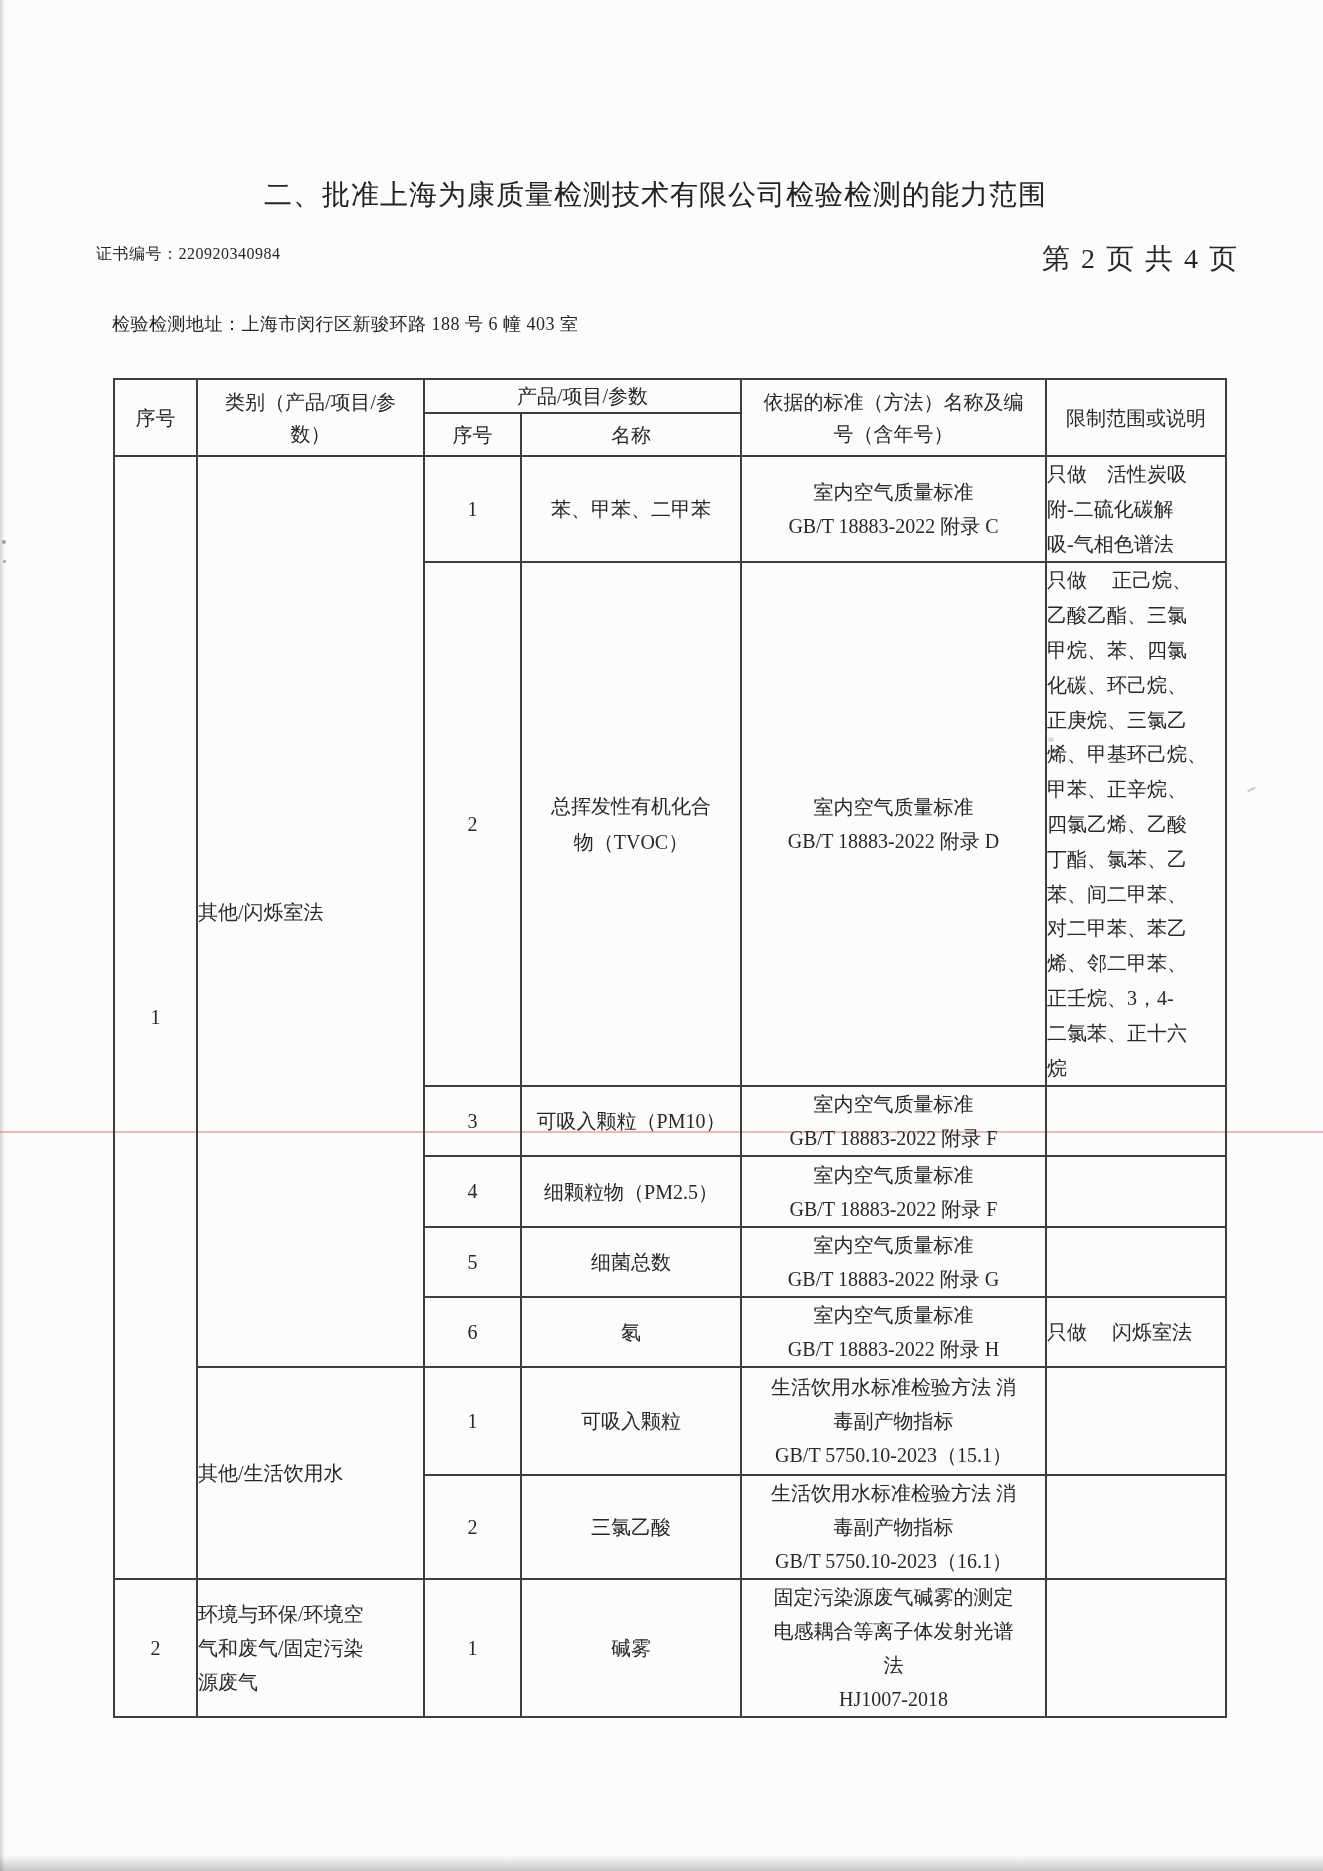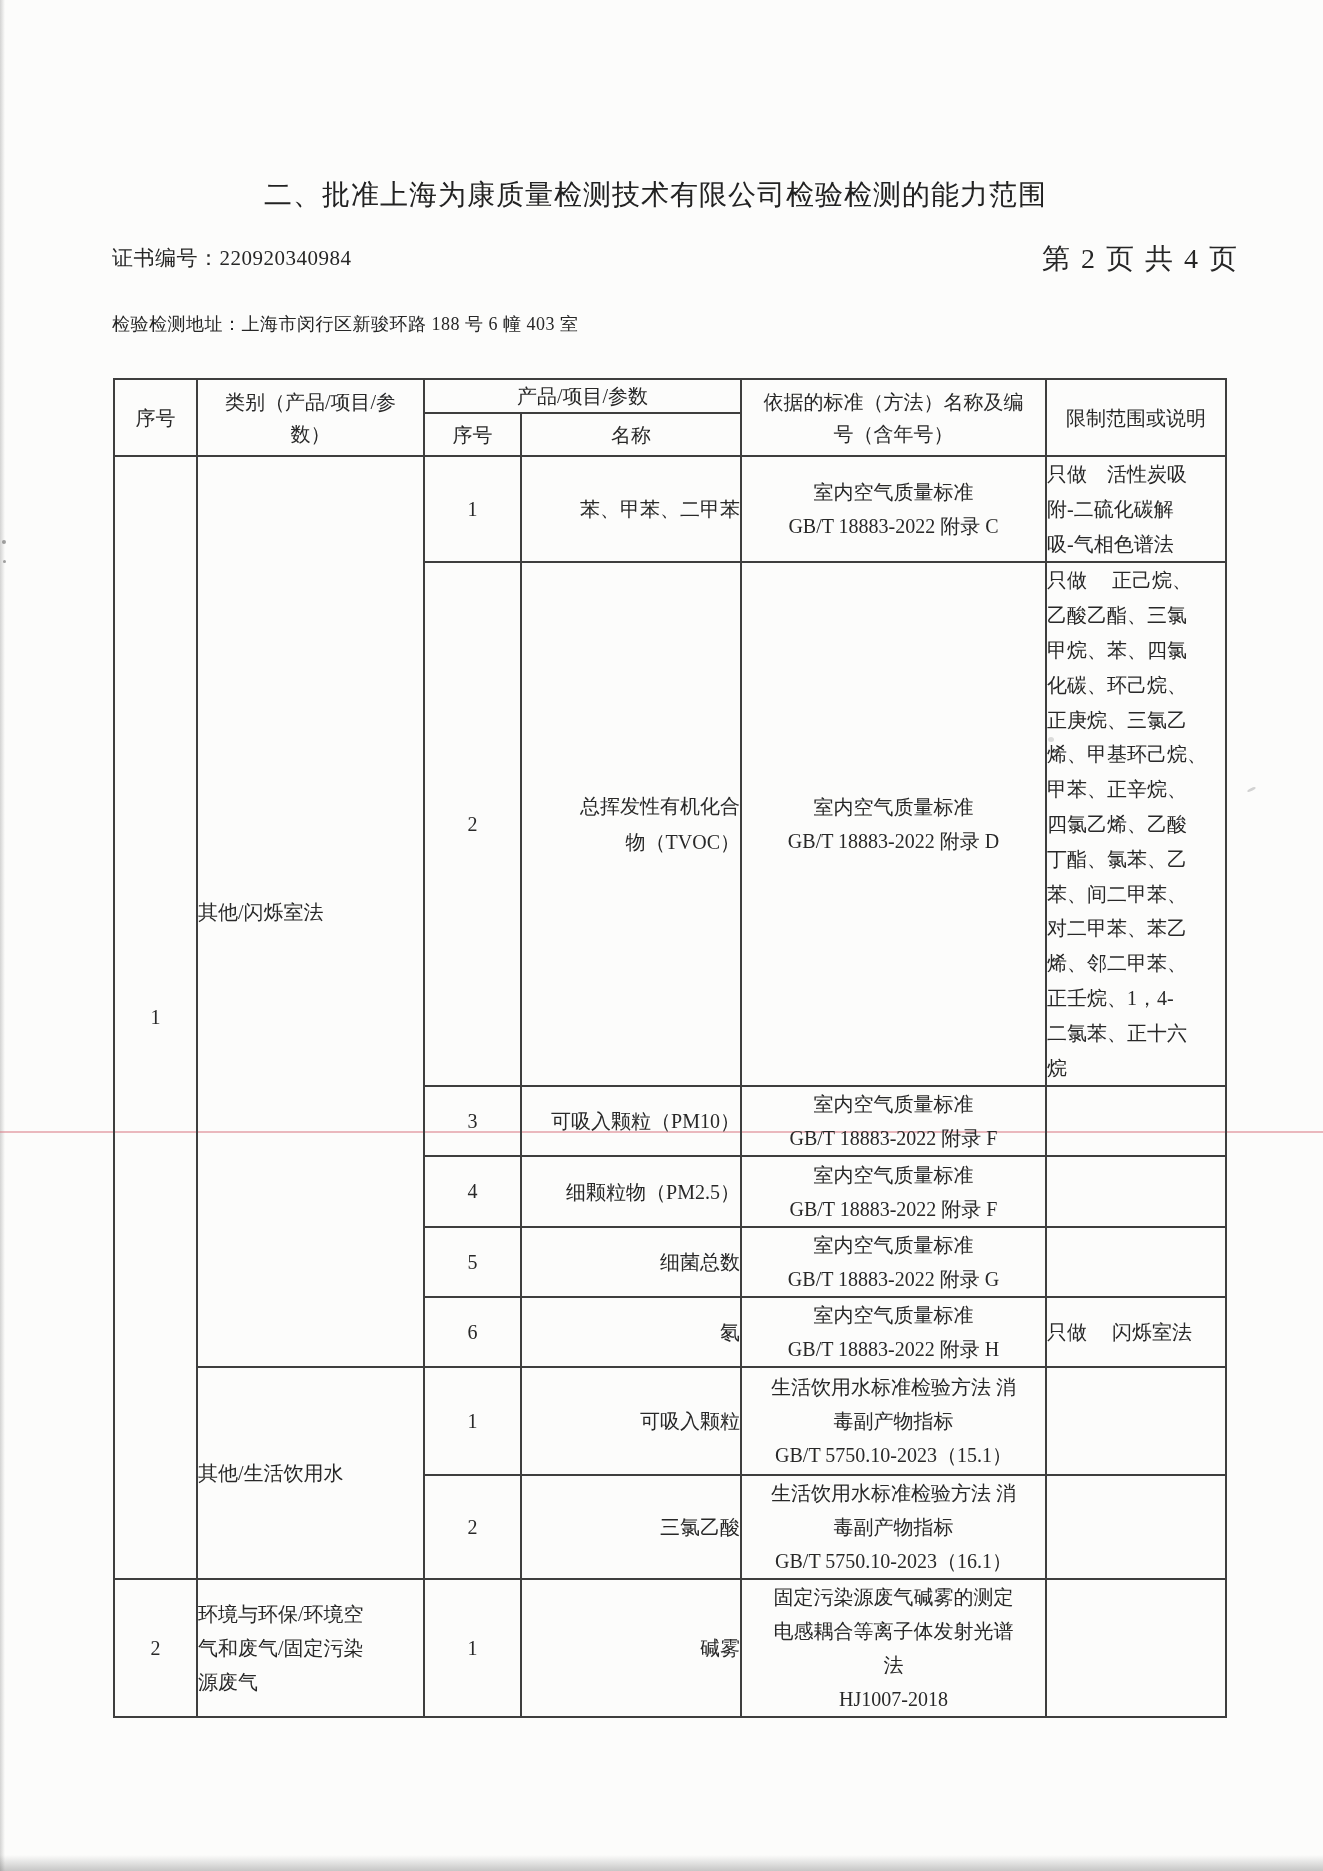--- a/index.html
+++ b/index.html
@@ -26,21 +26,21 @@
   .speck.s3{left:1247px;top:788px;width:9px;height:3px;transform:rotate(-25deg);opacity:.45;}
   .speck.s4{left:1048px;top:737px;width:6px;height:5px;opacity:.35;}
 
   .title{
     position:absolute;left:0;right:12px;top:176px;
     text-align:center;
     font-size:28px;letter-spacing:1px;
     color:#222;
     white-space:pre;
   }
-  .cert-no{position:absolute;left:112px;top:244px;font-size:21px;letter-spacing:.5px;}
+  .cert-no{position:absolute;left:96px;top:244px;font-size:16px;letter-spacing:.5px;}
   .page-info{position:absolute;left:1042px;top:240px;font-size:28px;letter-spacing:2px;}
   .address{position:absolute;left:112px;top:312px;font-size:18px;letter-spacing:.5px;}
 
   .doc-table{position:absolute;left:113px;top:378px;}
   table.cap{
     border-collapse:collapse;
     table-layout:fixed;
     width:1112px;
     font-size:20px;
     color:#282828;
@@ -49,21 +49,21 @@
     border:2px solid #3e3e3e;
     vertical-align:middle;
     white-space:pre-line;
     overflow:hidden;
     padding:0;
     font-weight:normal;
   }
   th.hdr{text-align:center;line-height:32px;}
   td.c-no,td.c-subno{text-align:center;}
   td.c-cat{text-align:left;padding-left:12px;padding-right:6px;line-height:34px;}
-  td.c-name{text-align:right;padding-left:12px;padding-right:4px;line-height:36px;margin-left:22px;}
+  td.c-name{text-align:center;padding-left:12px;padding-right:4px;line-height:36px;margin-left:22px;}
   td.c-std{text-align:center;padding-left:11px;padding-right:4px;line-height:34px;}
   td.c-lim{text-align:left;padding-left:10px;padding-right:4px;
     font-size:20px;line-height:34.8px;word-break:keep-all;}
   td.main-no-1{vertical-align:middle;padding-bottom:330px;}
 
   
   tr.hr1 th{height:30px;}
   tr.hr2 th{height:41px;}
   tr.r1 td{height:101px;}
   tr.r2 td{height:518px;}
@@ -141,21 +141,21 @@
 甲烷、苯、四氯
 化碳、环己烷、
 正庚烷、三氯乙
 烯、甲基环己烷、
 甲苯、正辛烷、
 四氯乙烯、乙酸
 丁酯、氯苯、乙
 苯、间二甲苯、
 对二甲苯、苯乙
 烯、邻二甲苯、
-正壬烷、1，4-
+正壬烷、3，4-
 二氯苯、正十六
 烷</td>
       </tr>
       <tr class="r3">
         <td class="c-subno">3</td>
         <td class="c-name">可吸入颗粒（PM10）</td>
         <td class="c-std">室内空气质量标准
 GB/T 18883-2022 附录 F</td>
         <td class="c-lim"></td>
       </tr>

